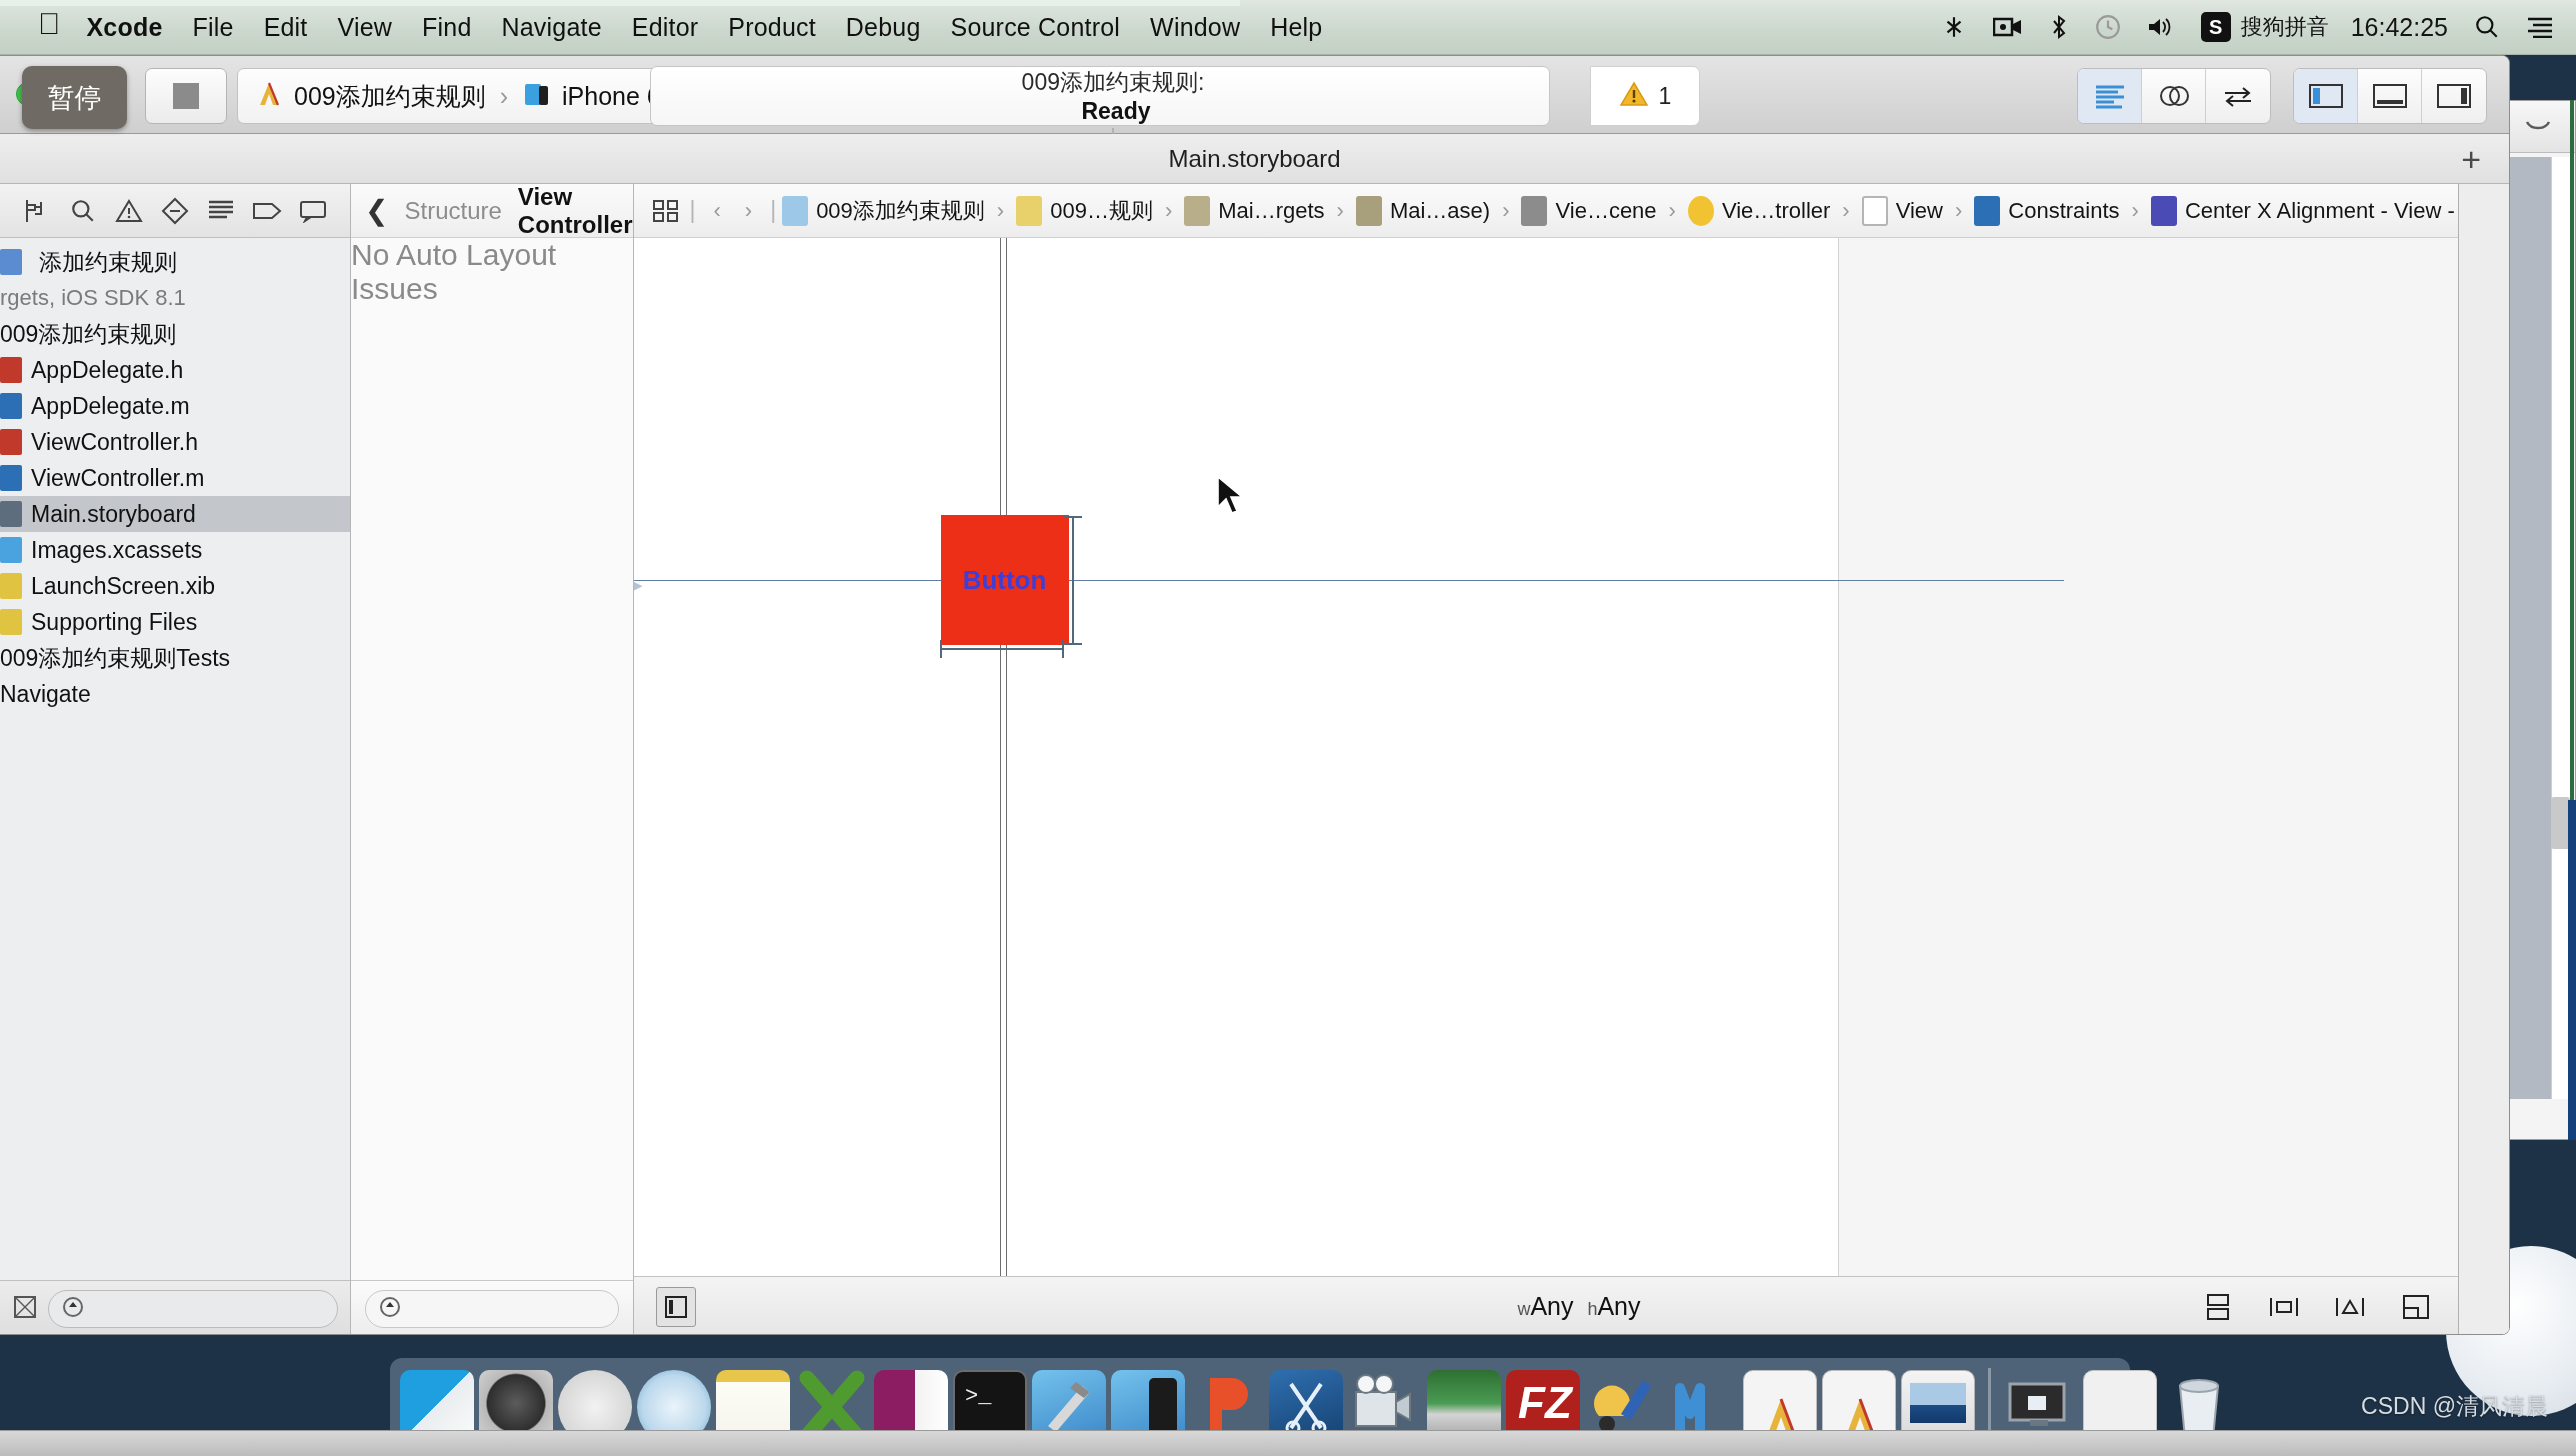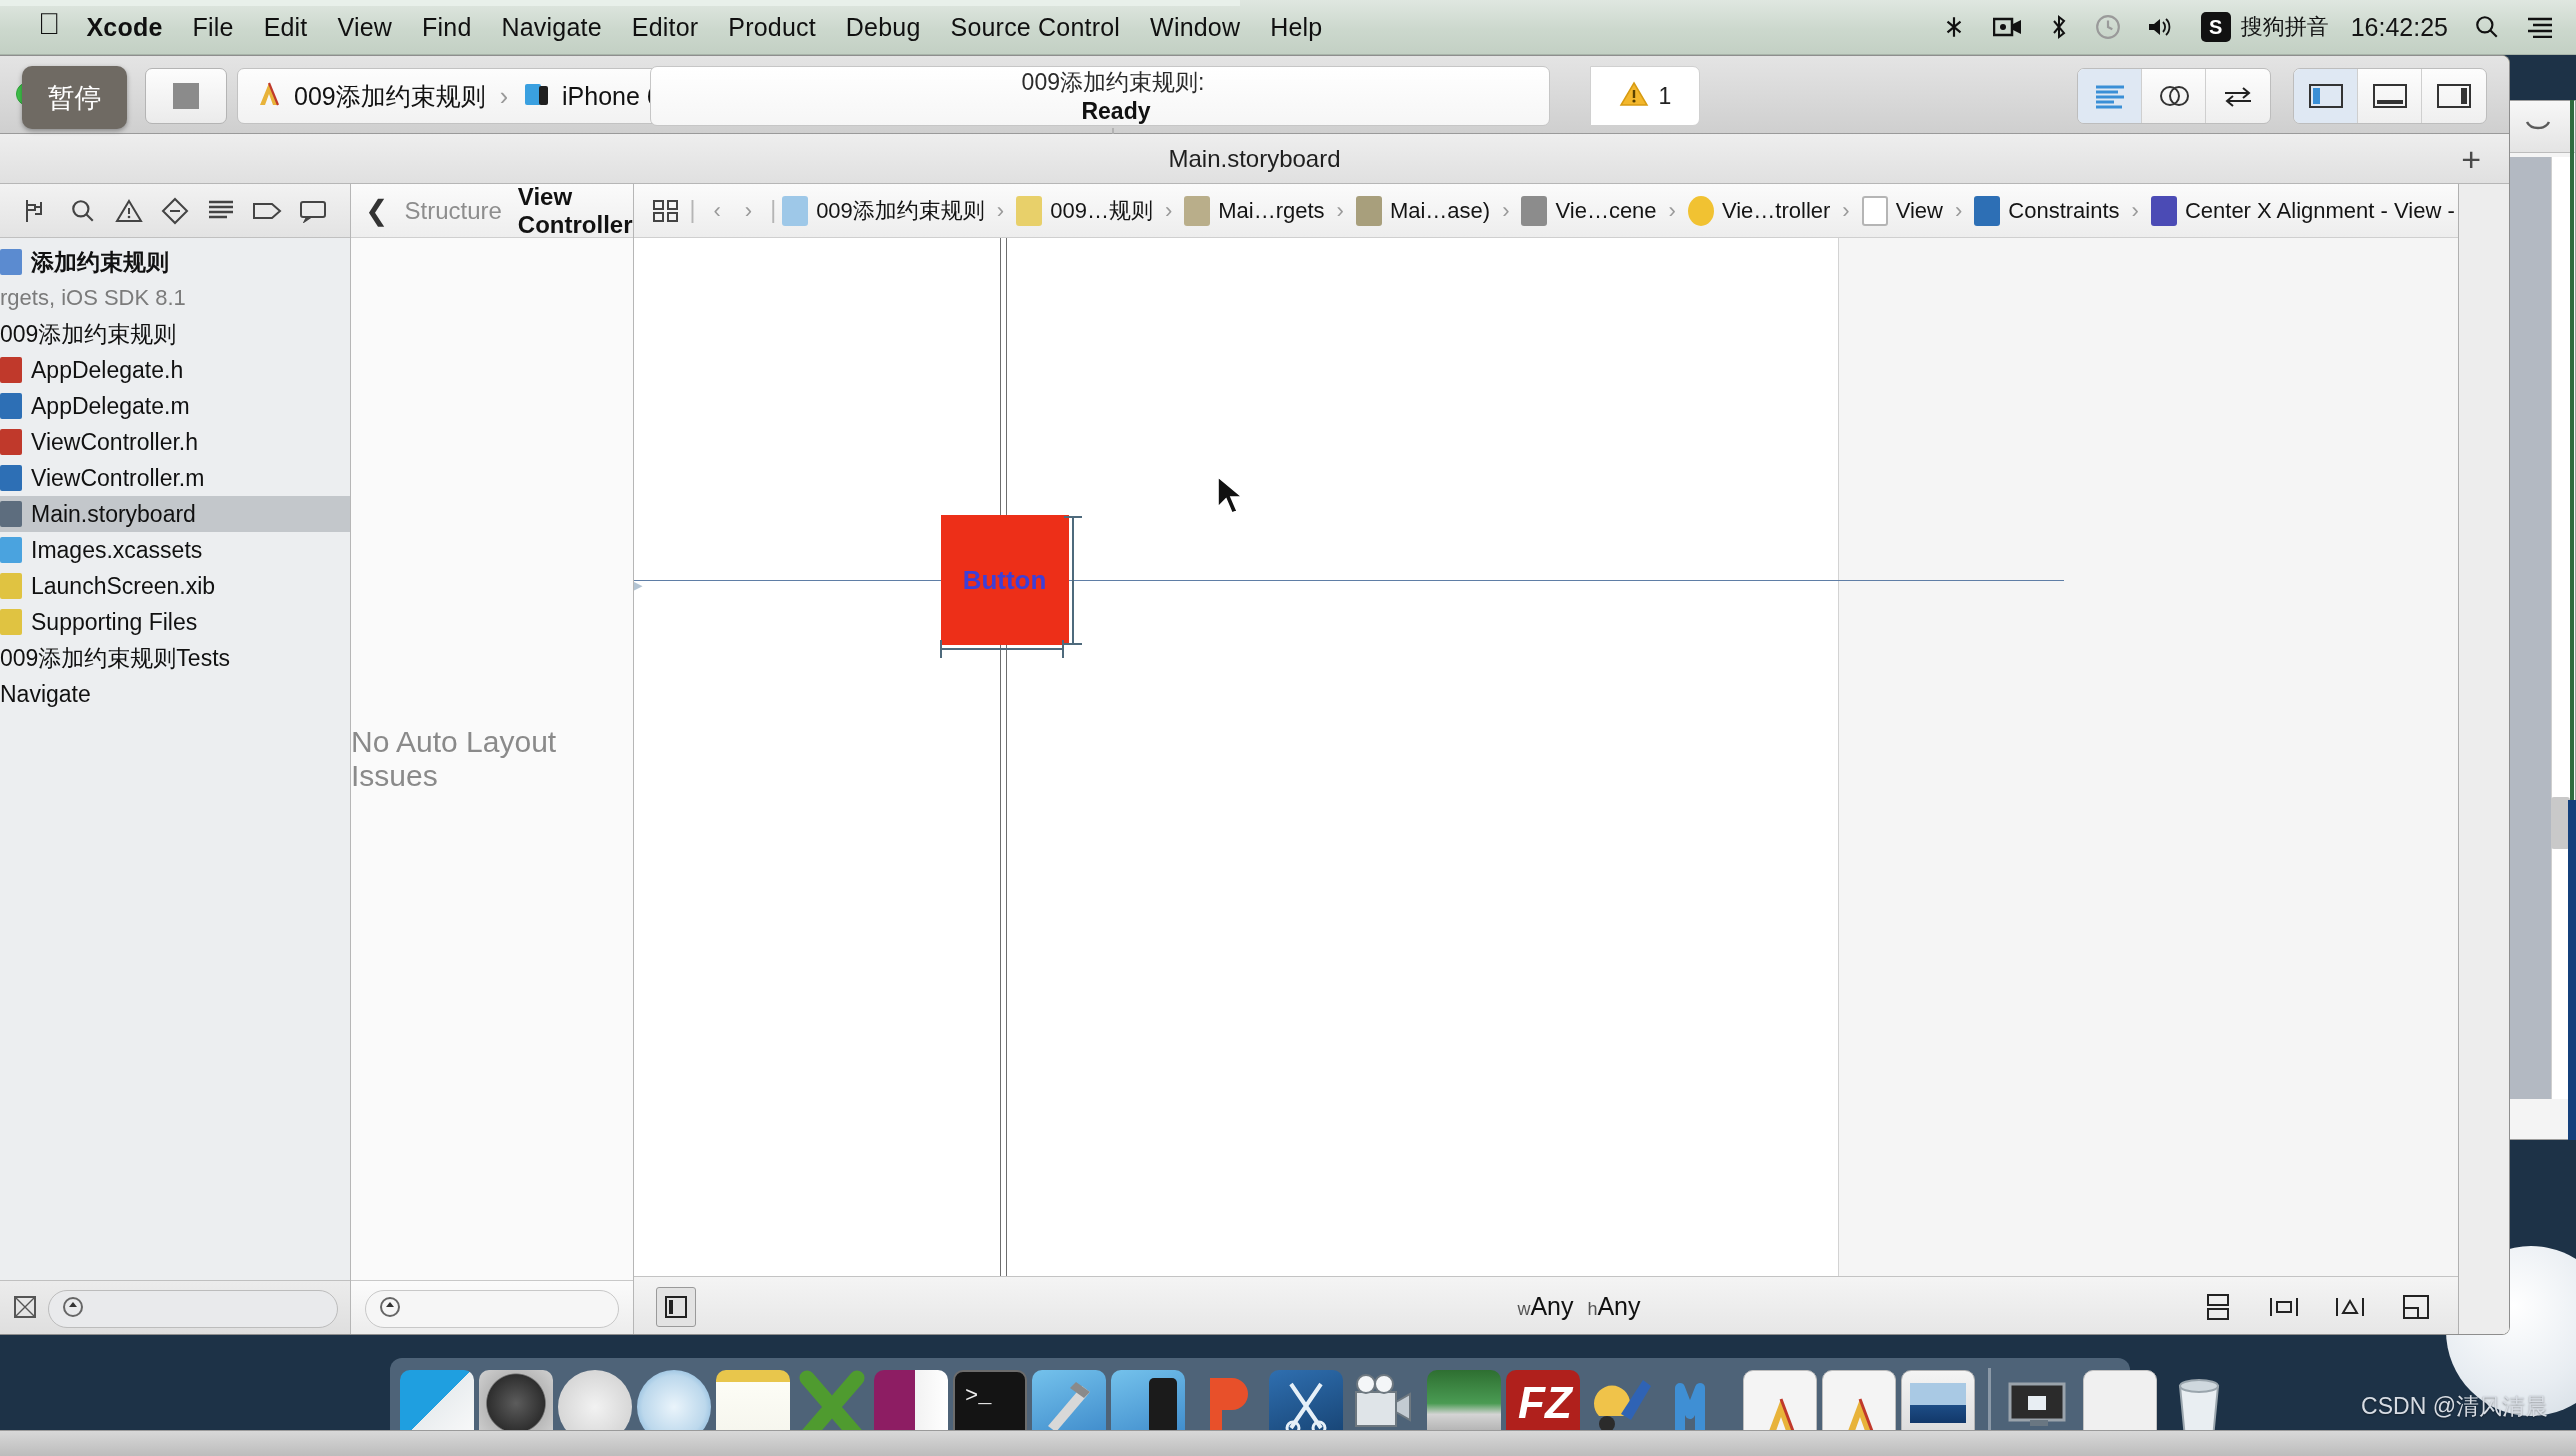--- a/index.html
+++ b/index.html
@@ -134,21 +134,21 @@
     display:flex;align-items:center; justify-content:space-between; padding:0 14px;
   }
   #nav-tabs .nt{ width:46px;height:40px;display:flex;align-items:center;justify-content:center;}
   #nav-list{ flex:1; overflow:hidden; padding-top:6px; font-size:23px;}
   .nrow{
     height:36px; display:flex; align-items:center; padding-left:0px;
     white-space:nowrap; color:#111;
   }
   .nrow.sel{ background:#c3c7cb; }
   .nrow .ico{ width:22px;height:26px;margin-right:9px;flex:0 0 auto;border-radius:2px;}
-  .nrow.proj{ font-weight:bold; }
+  .nrow.proj{ font-weight:normal;gap:8px; }
   .nrow.sub{ color:#7b7b7b; font-size:22px;}
   #nav-filter{
     height:56px;border-top:1px solid #c0c0c0;
     background:linear-gradient(to bottom,#ececec,#dedede);
     display:flex;align-items:center;padding:0 12px; gap:10px;
   }
   .filter-field{
     flex:1;height:38px;background:#e9eaec;border:1px solid #bcbcbc;border-radius:19px;
     display:flex;align-items:center;padding-left:12px;
   }
@@ -157,21 +157,21 @@
   #issuepane{
     width:417px; background:#fafafa; border-right:1px solid #b6b6b6;
     display:flex;flex-direction:column;
   }
   #issue-jump{
     height:54px;background:linear-gradient(to bottom,#fbfbfb,#eeeeee);
     border-bottom:1px solid #cfcfcf; display:flex;align-items:center;padding-left:14px; gap:16px;
   }
   .struct{ font-size:24px;color:#8d8d8d;}
   .vctitle{ font-size:24px;color:#111;font-weight:bold;}
-  #issue-body{ flex:1; display:flex;align-items:center;justify-content:center;}
+  #issue-body{ flex:1; display:flex;align-items:flex-start;justify-content:center;}
   #issue-body .msg{ font-size:30px;color:#8a8a8a;}
   #issue-filter{
     height:56px;border-top:1px solid #c8c8c8;
     background:linear-gradient(to bottom,#fbfbfb,#ececec);
     display:flex;align-items:center;padding:0 14px;
   }
   .filter-field2{
     flex:1;height:38px;background:#f6f6f6;border:1px solid #c8c8c8;border-radius:19px;
     display:flex;align-items:center;padding-left:12px;
   }

